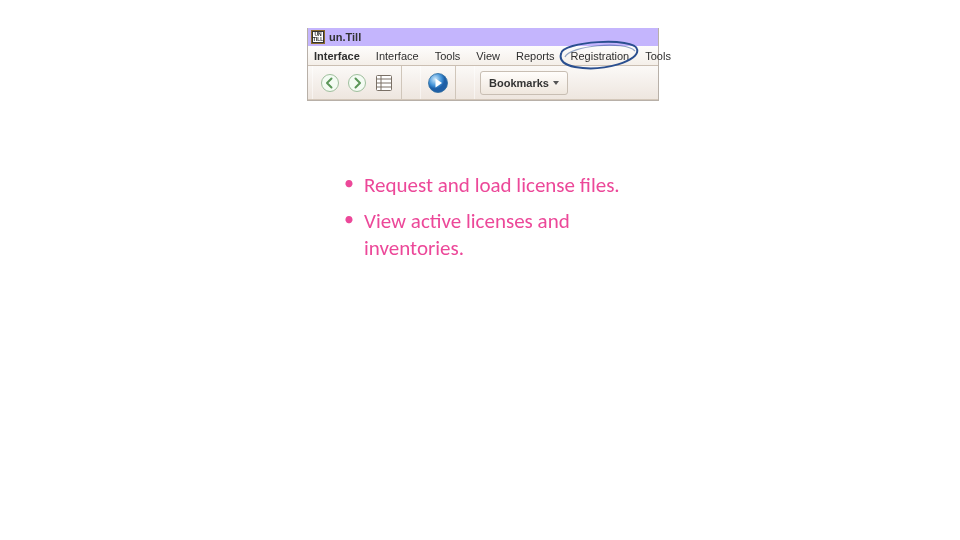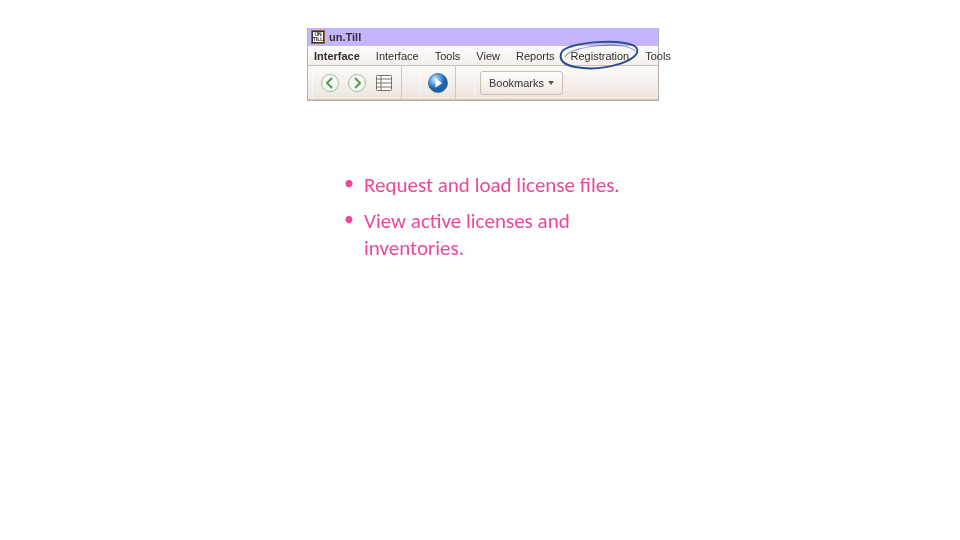--- a/index.html
+++ b/index.html
@@ -83,20 +83,21 @@
   .toolbar {
     height: 34px;
     background: linear-gradient(#fbf9f7, #eee6df);
     border-bottom: 1px solid #d3c7ba;
     display: flex;
     align-items: center;
     padding: 0 4px;
     gap: 18px;
     font-size: 11px;
     color: #333;
+    font-weight: bold;
   }
   .tool-group {
     display: flex;
     align-items: center;
     gap: 3px;
     border-right: 1px solid #d0c6ba;
     border-left: 1px solid #ffffff80;
     padding: 0 5px;
     height: 100%;
   }

